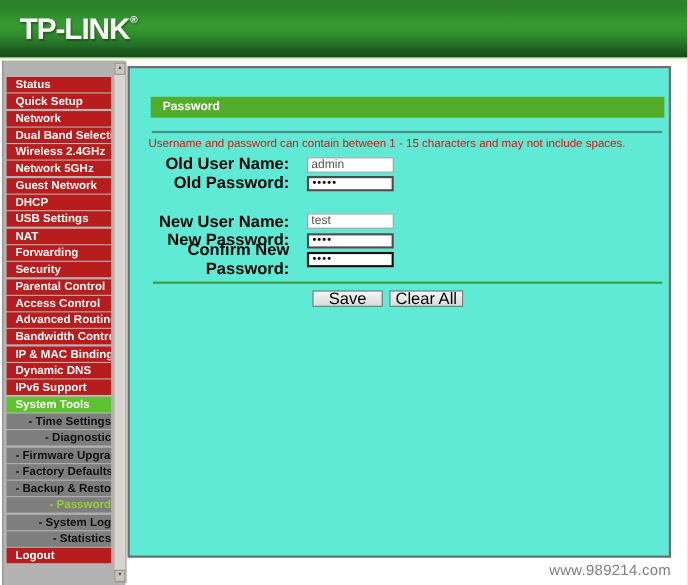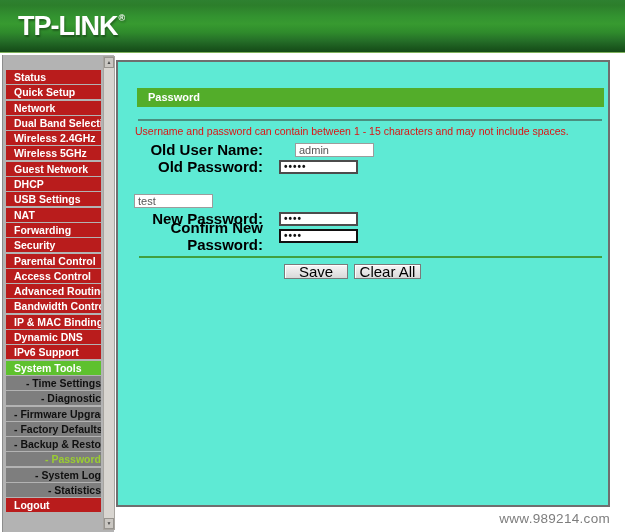--- a/index.html
+++ b/index.html
@@ -45,21 +45,21 @@
   .teal-line{position:absolute;left:20px;top:57px;width:464px;height:2px;background:#4a9080;}
   .hint{position:absolute;left:17px;top:63px;width:460px;font-size:10.5px;color:#dc1414;}
 
   .form{position:absolute;left:0;top:79px;width:490px;}
   .frow{display:flex;align-items:center;height:17.3px;}
   .frow.gap{margin-top:17px;}
   .flabel{width:145px;text-align:right;padding-right:16px;font-size:15px;
     font-weight:bold;color:#000;}
   .frow input{width:79px;height:14px;box-sizing:border-box;font-size:11px;
     font-family:"Liberation Sans",sans-serif;padding:0 3px;background:#fff;outline:none;}
-  .frow input.text{border:1px solid #9c9c9c;color:#555;margin-left:16px;}
+  .frow input.text{border:1px solid #9c9c9c;color:#555;}
   .frow input.password{border:2px solid #4c4c4c;color:#111;font-weight:bold;
     font-size:10px;letter-spacing:1px;}
   .frow input.password-focused{border:2px solid #111;color:#111;font-weight:bold;
     font-size:10px;letter-spacing:1px;}
 
   .green-line{position:absolute;left:21px;top:194px;width:463px;height:2px;background:#40a040;}
   .btn{position:absolute;top:202px;height:15px;font-size:15px;line-height:13px;
     font-family:"Liberation Sans",sans-serif;color:#000;
     background:linear-gradient(#f6f6f6,#d9d9d9);border:1px solid #7a7a7a;
     box-shadow:inset 1px 1px 0 #ffffff;cursor:pointer;padding:0;}
@@ -78,21 +78,21 @@
     <div class="logo"><span>TP-LINK</span><sup>®</sup></div>
   </div>
 
   <div class="sidebar">
     <div class="menu">
         <div class="mi main">Status</div>
         <div class="mi main">Quick Setup</div>
         <div class="mi main">Network</div>
         <div class="mi main">Dual Band Selection</div>
         <div class="mi main">Wireless 2.4GHz</div>
-        <div class="mi main">Wireless 5GHz</div>
+        <div class="mi main">Network 5GHz</div>
         <div class="mi main">Guest Network</div>
         <div class="mi main">DHCP</div>
         <div class="mi main">USB Settings</div>
         <div class="mi main">NAT</div>
         <div class="mi main">Forwarding</div>
         <div class="mi main">Security</div>
         <div class="mi main">Parental Control</div>
         <div class="mi main">Access Control</div>
         <div class="mi main">Advanced Routing</div>
         <div class="mi main">Bandwidth Control</div>
@@ -128,20 +128,21 @@
     <div class="form">
         <div class="frow">
     <div class="flabel">Old User Name:</div>
     <input type="text" class="text" value="admin" style="">
   </div>
         <div class="frow">
     <div class="flabel">Old Password:</div>
     <input type="text" class="password" value="•••••" style="">
   </div>
         <div class="frow gap">
+    <div class="flabel">New User Name:</div>
     <input type="text" class="text" value="test" style="">
   </div>
         <div class="frow">
     <div class="flabel">New Password:</div>
     <input type="text" class="password" value="••••" style="">
   </div>
         <div class="frow">
     <div class="flabel">Confirm New Password:</div>
     <input type="text" class="password-focused" value="••••" style="">
   </div>

